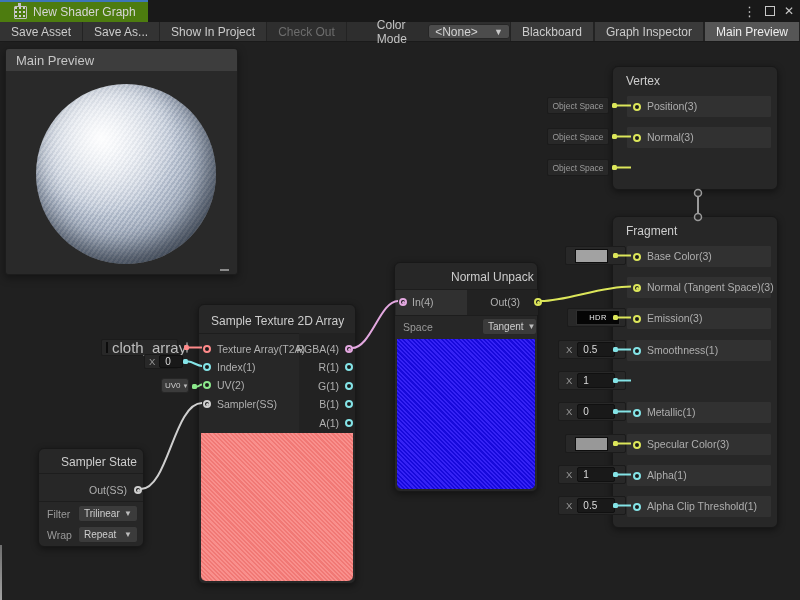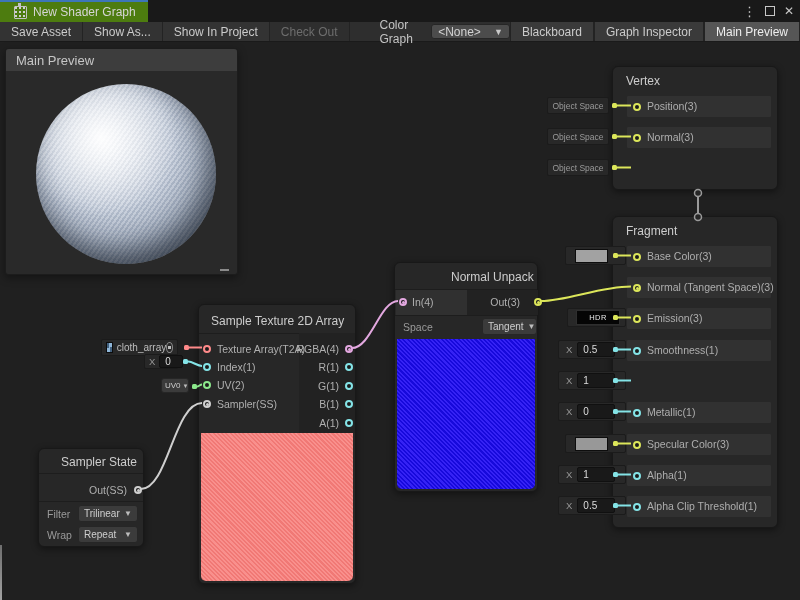--- a/index.html
+++ b/index.html
@@ -72,21 +72,21 @@
     font-size:10px;height:13px;line-height:13px;padding:0 5px;min-width:26px;}
   .swatch{width:31px;height:12px;margin-left:9px;border:1px solid #0d0d0d;}
   .hdrbox{width:42px;height:13px;margin-left:8px;background:#050505;border:1px solid #2e2e2e;
     color:#e8e8e8;font-size:7.5px;text-align:center;line-height:13px;letter-spacing:.5px;}
   .ospace{justify-content:center;font-size:8.5px;color:#9a9a9a;}
   .linkdot{position:absolute;width:5px;height:5px;border-radius:1.5px;z-index:4;}
   .tex-icon{width:9px;height:9px;margin-left:4px;border:1px solid #0c0c0c;
     background:conic-gradient(#8fb6d8 25%,#41607e 0 50%,#8fb6d8 0 75%,#41607e 0);}
   .obj-pick{width:9px;height:9px;margin:0 4px 0 auto;border:1px solid #8e8e8e;border-radius:50%;
     background:radial-gradient(circle,#bdbdbd 1.5px,transparent 2px);}
-  .chip-label{font-size:10px;color:#bdbdbd;margin-left:4px;white-space:nowrap;}
+  .chip-label{font-size:15px;color:#bdbdbd;margin-left:4px;white-space:nowrap;}
   .wires{position:absolute;left:0;top:0;z-index:3;pointer-events:none;}
   .edge-strip{position:absolute;left:0;top:545px;width:2px;height:55px;
     background:linear-gradient(#6e6e6e,#a2a2a2);}
 </style>
 </head>
 <body>
 
 <div class="screen">
 
   <div class="tabbar">
@@ -96,24 +96,24 @@
     </div>
     <div class="winctl">
       <span class="kebab">⋮</span>
       <span class="maxbox"></span>
       <span class="closex">✕</span>
     </div>
   </div>
 
   <div class="toolbar">
     <div class="tbtn">Save Asset</div>
-    <div class="tbtn">Show As...</div>
+    <div class="tbtn">Save As...</div>
     <div class="tbtn">Show In Project</div>
     <div class="tbtn disabled">Check Out</div>
-    <div class="tlabel">Color Graph</div>
+    <div class="tlabel">Color Mode</div>
     <div class="tdrop">
       <span>&lt;None&gt;</span>
       <span class="arr">▼</span>
     </div>
     <div class="tright">
       <div class="tbtn toggle">Blackboard</div>
       <div class="tbtn toggle">Graph Inspector</div>
       <div class="tbtn toggle active">Main Preview</div>
     </div>
   </div>

